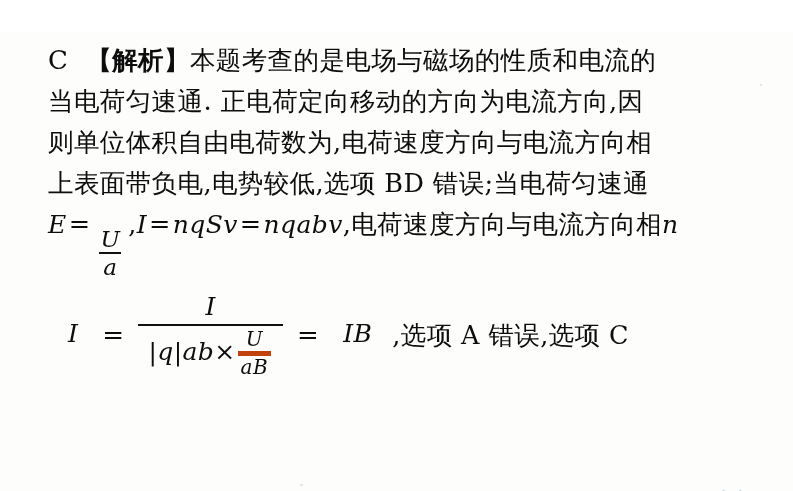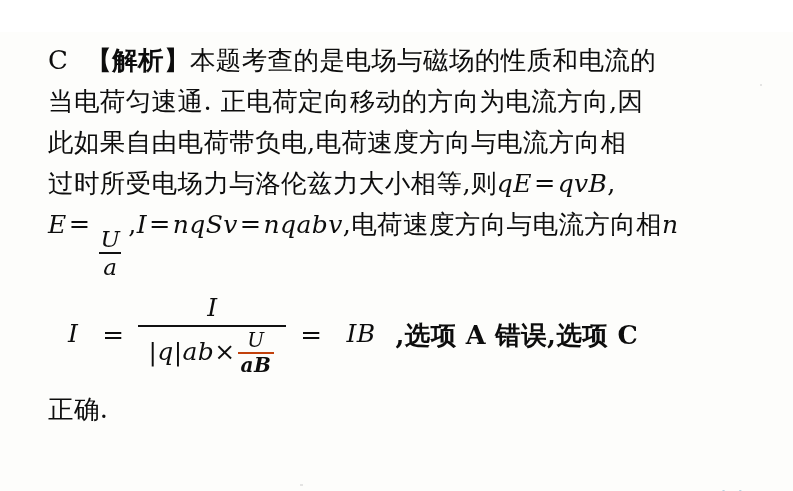--- a/index.html
+++ b/index.html
@@ -105,30 +105,28 @@
     align-items: center;
     vertical-align: middle;
     line-height: 1.05;
     margin: 0 2px;
   }
   .nested-frac > .num {
     padding: 0 3px 1px 3px;
     font-size: 20px;
   }
   .nested-frac > .den {
-    border-top: 2px solid #c2410c;
+    border-top: 5px solid #c2410c;
     padding: 1px 3px 0 3px;
     font-size: 20px;
-    font-weight: bold;
   }
   .trail-text {
     font-size: 25.5px;
     white-space: nowrap;
     padding-left: 4px;
-    font-weight: bold;
   }
   .final-line {
     font-size: 25.5px;
     margin-top: 8px;
   }
   
   .footer-credit {
     position: absolute;
     right: 14px;
     bottom: 12px;
@@ -167,28 +165,28 @@
 
     <div class="line l1">
       <span class="tag-c">C</span><span class="bracket-label">【解析】</span><span>本题考查的是电场与磁场的性质和电流的</span>
     </div>
 
     <div class="line">
       <span>当电荷匀速通. 正电荷定向移动的方向为电流方向,因</span>
     </div>
 
     <div class="line">
-      <span>此如果自由电荷带负电,电荷速度方向与电流方向相</span>
-    </div>
-
-
-
-    <div class="line">
-      <span>过时所受电场力与洛伦兹力大小相等,则</span><span class="mathi">qE</span><span class="mathop">=</span><span class="mathi">qvB</span><span>,</span>
-    </div>
+      <span>则单位体积自由电荷数为,电荷速度方向与电流方向相</span>
+    </div>
+
+
+    <div class="line">
+      <span>上表面带负电,电势较低,选项 BD 错误;当电荷匀速通</span>
+    </div>
+
 
     <div class="line">
       <span class="mathi">E</span><span class="mathop">=</span><span class="frac">
           <span class="num mathi">U</span>
           <span class="den mathi">a</span>
         </span><span>,</span><span class="mathi">I</span><span class="mathop">=</span><span class="mathi">nqSv</span><span class="mathop">=</span><span class="mathi">nqabv</span><span>,</span><span>电荷速度方向与电流方向相</span><span class="mathi">n</span>
     </div>
 
     <div class="eq-row">
       <span class="bigfrac">
@@ -202,21 +200,20 @@
               <span class="den mathi">aB</span>
             </span></span>
       </span>
       <span class="eqsign">=</span>
       <span class="bigfrac">
         <span class="num mathi">IB</span>
       </span>
       <span class="trail-text">,选项 A 错误,选项 C</span>
     </div>
 
-    <div class="final-line">正确.</div>
 
   </div>
 
   <div class="footer-credit">
     <span class="site">头条</span>
     <span class="sep">@</span>
     <span class="author">小牛物理</span>
   </div>
 
   <div class="scan-noise n1"></div>

